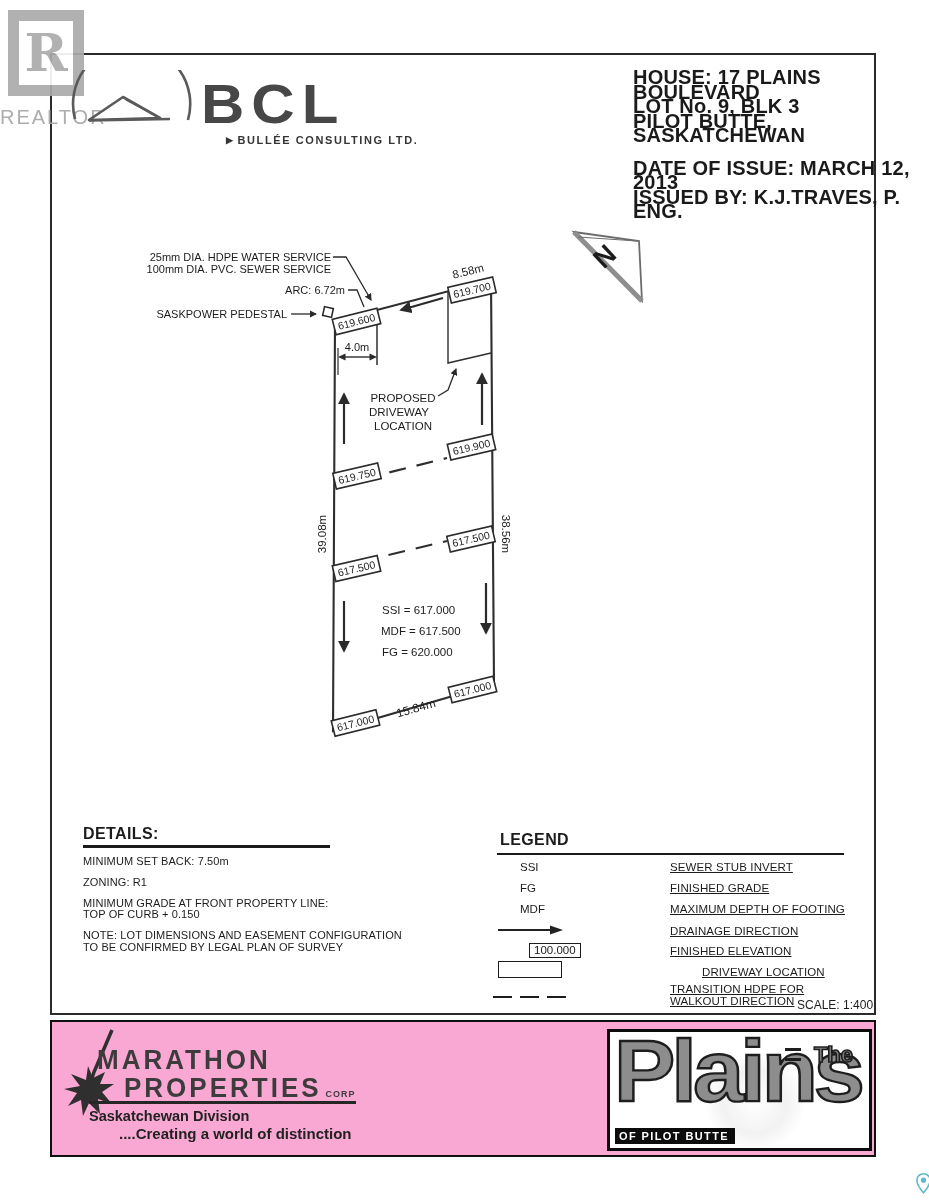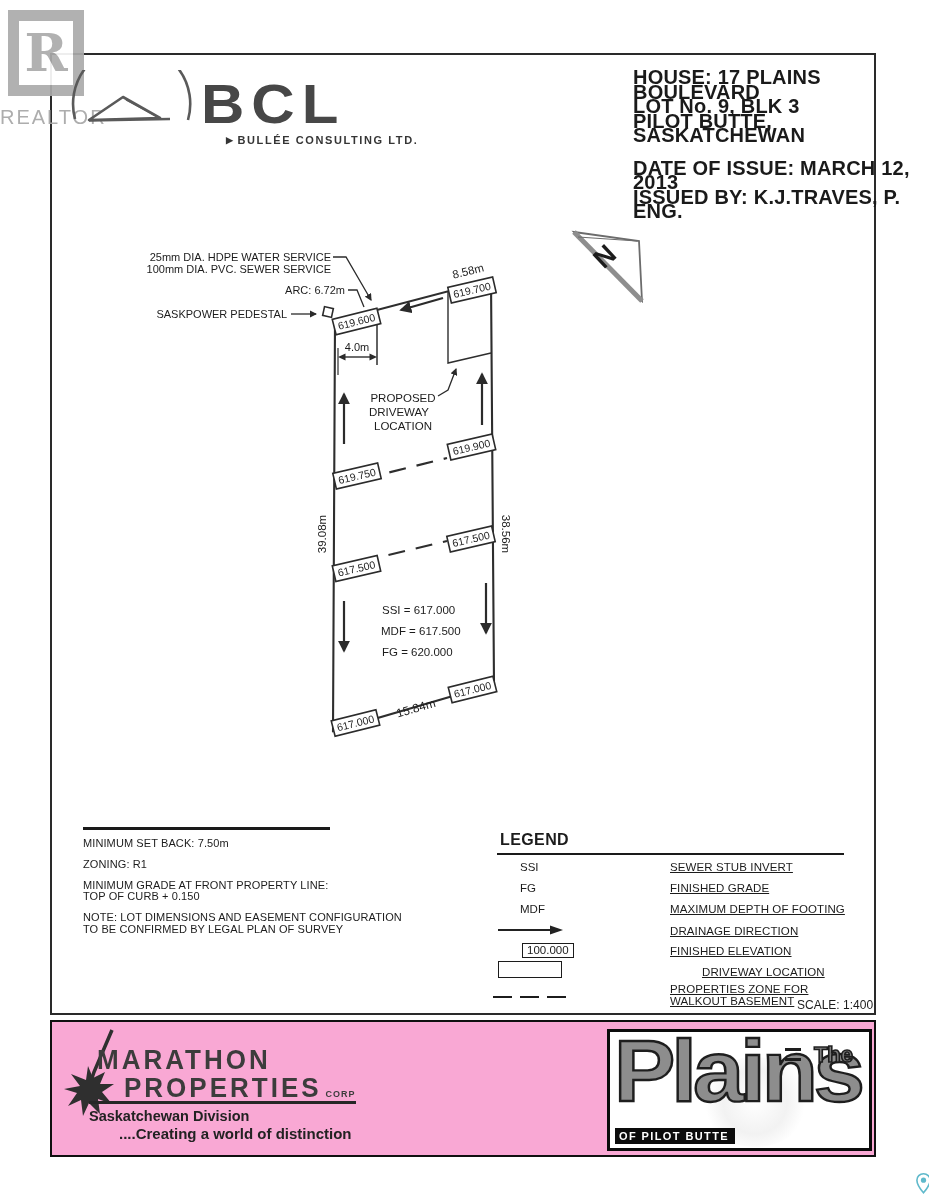--- a/index.html
+++ b/index.html
@@ -186,20 +186,21 @@
 
     <g>
       <polygon points="574,232 639,241 642,301" fill="#fff" stroke="#6c6c6c" stroke-width="1.8"></polygon>
       <path d="M574,232 L642,301" stroke="#8e8e8e" stroke-width="5"></path>
       <path d="M578,237 L637,241" stroke="#6c6c6c" stroke-width="1.2"></path>
       <text transform="translate(611,263) rotate(-43)" text-anchor="middle" font-size="27" font-weight="bold" fill="#3a3a3a">N</text>
     </g>
   </svg>
 
   <div class="abs" id="details">
+    <h2>DETAILS:</h2>
     <div class="rule"></div>
     <p>MINIMUM SET BACK: 7.50m</p>
     <p>ZONING: R1</p>
     <p style="margin-bottom:0;">MINIMUM GRADE AT FRONT PROPERTY LINE:</p>
     <p>TOP OF CURB + 0.150</p>
     <p style="margin-bottom:0;">NOTE: LOT DIMENSIONS AND EASEMENT CONFIGURATION</p>
     <p>TO BE CONFIRMED BY LEGAL PLAN OF SURVEY</p>
   </div>
 
   <div class="abs" id="legend">
@@ -221,34 +222,34 @@
     <div class="lrow" style="top:92px;">
       <span class="sym" style="left:0;">
         <svg width="66" height="12" style="vertical-align:middle;">
           <line x1="1" y1="6" x2="55" y2="6" stroke="#222" stroke-width="2"></line>
           <polygon points="66,6 53,1.5 53,10.5" fill="#222"></polygon>
         </svg>
       </span>
       <span class="desc" style="top:2px;">DRAINAGE DIRECTION</span>
     </div>
     <div class="lrow" style="top:112px;">
-      <span class="sym" style="left:16px;padding-left:9px;"><span class="elev-box">100.000</span></span>
+      <span class="sym" style="left:23px;padding-left:9px;"><span class="elev-box">100.000</span></span>
       <span class="desc" style="top:2px;">FINISHED ELEVATION</span>
     </div>
     <div class="lrow" style="top:130px;">
       <span class="sym" style="left:1px;"><span class="drv-rect"></span></span>
       <span class="desc" style="top:5px;padding-left:32px;">DRIVEWAY LOCATION</span>
     </div>
     <div class="lrow" style="top:152px;">
       <span class="sym" style="left:-4px;top:5px;">
         <span class="dash-seg"></span><span class="dash-seg"></span><span class="dash-seg"></span>
       </span>
       <span class="desc">
-        <span>PROPERTIES ZONE FOR</span><br>
-        <span>WALKOUT BASEMENT</span>
+        <span>TRANSITION HDPE FOR</span><br>
+        <span>WALKOUT DIRECTION</span>
       </span>
     </div>
     <div class="scale">SCALE: 1:400</div>
   </div>
 
   <div class="abs" id="footer-box">
     <svg class="abs" style="left:8px;top:4px;" width="60" height="95" viewBox="0 0 60 95">
       <path d="M52,4 L34,46 L30,58" fill="none" stroke="#2f2f2f" stroke-width="3.5"></path>
       <polygon points="28,40 33,52 45,46 40,58 54,58 42,66 52,78 38,73 40,88 29,77 23,90 21,74 8,80 17,67 4,63 20,60 11,48 26,54" fill="#2f2f2f"></polygon>
     </svg>

